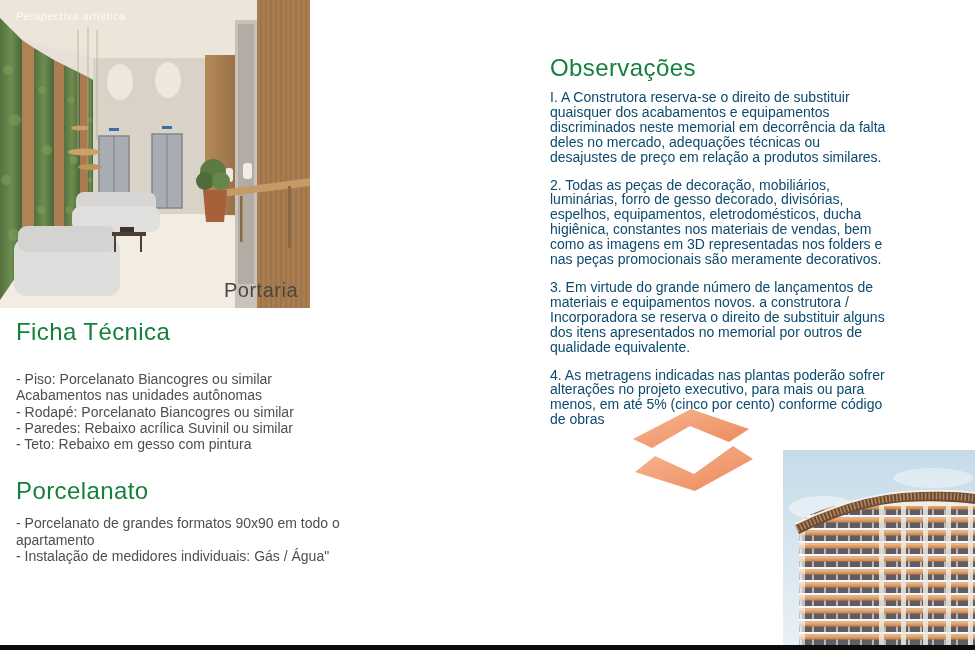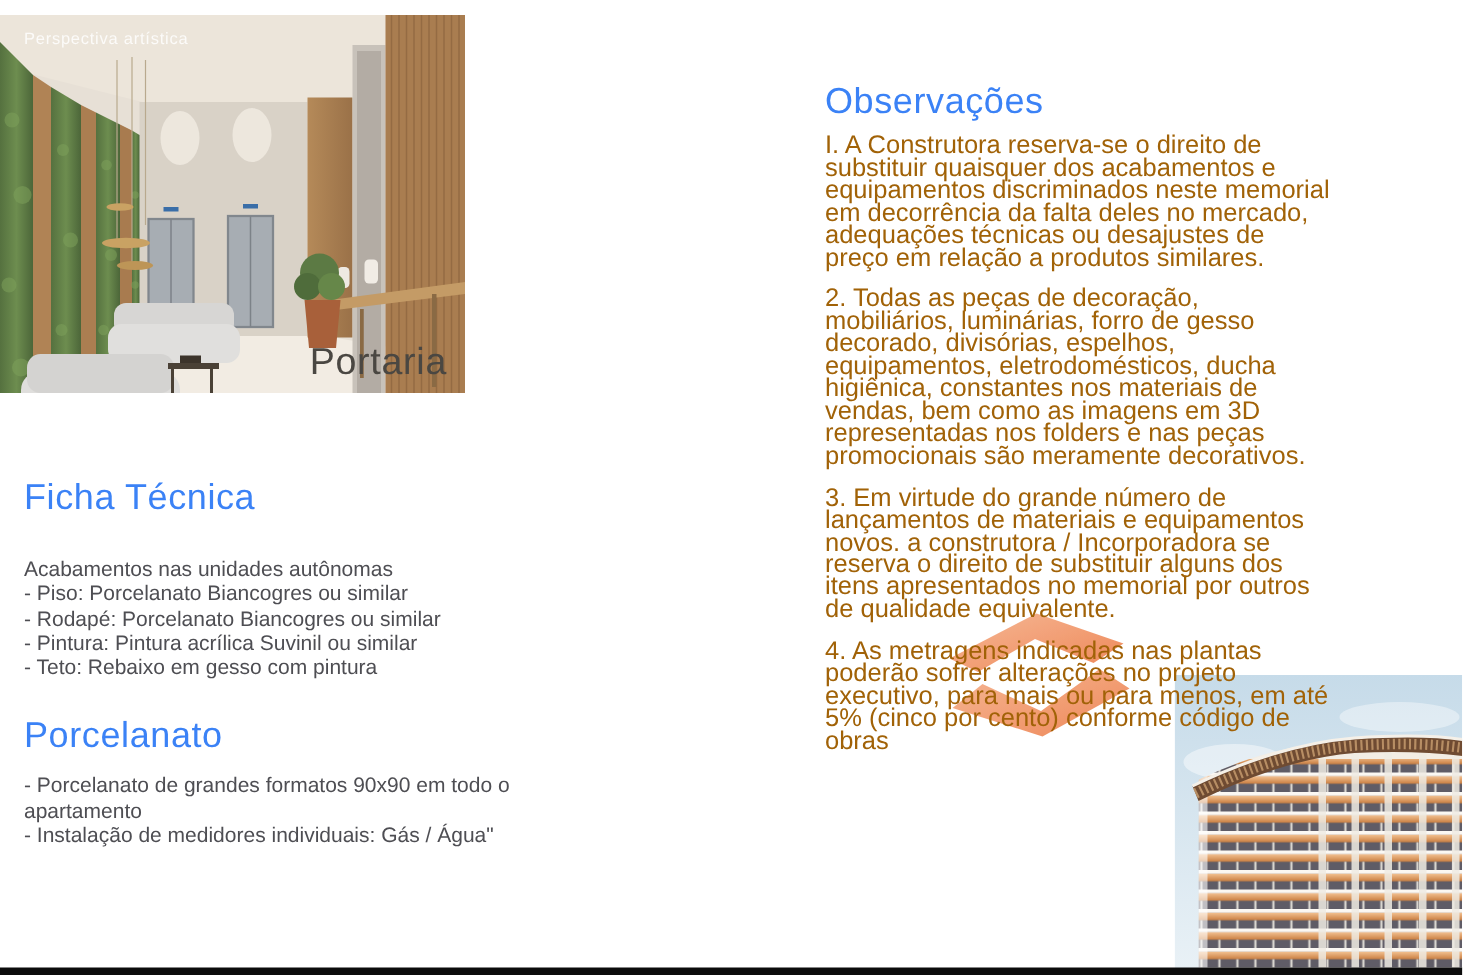--- a/index.html
+++ b/index.html
@@ -1,43 +1,43 @@
 <!DOCTYPE html>
 <html><head>
 <meta charset="utf-8">
 <style>
   html,body{margin:0;padding:0;background:#ffffff;}
   .canvas{
     position:relative;width:975px;height:650px;background:#ffffff;overflow:hidden;
     font-family:"Liberation Sans",sans-serif;color:#4c4c50;
   }
   .heading{
-    position:absolute;margin:0;font-weight:400;font-size:24px;color:#3b82f6;
+    position:absolute;margin:0;font-weight:400;font-size:24px;color:#15803d;
     letter-spacing:.4px;
   }
   .ficha-title{left:16px;top:318px;}
   .dif-title{left:16px;top:477px;}
   .obs-title{left:550px;top:54px;}
   .list{position:absolute;font-size:14px;line-height:16.3px;color:#4e4e53;}
   .ficha-list{left:16px;top:371px;width:362px;}
   .dif-list{left:16px;top:515px;width:352px;line-height:16.6px;}
   .obs-block{
-    position:absolute;left:550px;top:90px;width:338px;font-size:17px;
-    line-height:14.9px;color:#a16207;z-index:2;
+    position:absolute;left:550px;top:90px;width:338px;font-size:14px;
+    line-height:14.9px;color:#0c4a6e;z-index:2;
   }
   .obs-block p{margin:0 0 13px 0;}
   
-  .lobby{position:absolute;left:0;top:10px;width:310px;height:252px;overflow:hidden;}
+  .lobby{position:absolute;left:0;top:0;width:310px;height:308px;overflow:hidden;}
   .lobby svg{display:block;}
   .persp-label{
     position:absolute;left:16px;top:10px;font-size:11px;letter-spacing:.5px;
     color:rgba(255,255,255,.82);
   }
   .portaria-label{
-    position:absolute;right:12px;bottom:6px;font-size:25px;color:#4a4742;
+    position:absolute;right:12px;bottom:6px;font-size:20px;color:#4a4742;
     letter-spacing:.5px;
     text-align:center;
   }
   
   .zlogo{position:absolute;left:627px;top:399px;width:132px;height:102px;z-index:1;opacity:.92;}
   
   .building{position:absolute;left:783px;top:450px;width:192px;height:196px;overflow:hidden;}
   .building svg{display:block;}
   
   .bottombar{position:absolute;left:0;top:645px;width:975px;height:5px;background:#0c0c0c;z-index:3;}
@@ -146,24 +146,24 @@
       <rect x="114" y="236" width="2" height="16" fill="#4a4136"></rect>
       <rect x="140" y="236" width="2" height="16" fill="#4a4136"></rect>
       <rect x="120" y="227" width="14" height="5" fill="#3c342b"></rect>
     </svg>
     <div class="persp-label">Perspectiva artística</div>
     <div class="portaria-label">Portaria</div>
   </div>
 
   <h2 class="heading ficha-title">Ficha Técnica</h2>
   <div class="list ficha-list">
+    <div>- Piso: Porcelanato Biancogres ou similar</div>
     <div>Acabamentos nas unidades autônomas</div>
-    <div>- Piso: Porcelanato Biancogres ou similar</div>
     <div>- Rodapé: Porcelanato Biancogres ou similar</div>
-    <div>- Pintura: Pintura acrílica Suvinil ou similar</div>
+    <div>- Paredes: Rebaixo acrílica Suvinil ou similar</div>
     <div>- Teto: Rebaixo em gesso com pintura</div>
   </div>
 
   <h2 class="heading dif-title">Porcelanato</h2>
   <div class="list dif-list">
     <div>- Porcelanato de grandes formatos 90x90 em todo o apartamento</div>
     <div>- Instalação de medidores individuais: Gás / Água"</div>
   </div>
 
   <h2 class="heading obs-title">Observações</h2>

